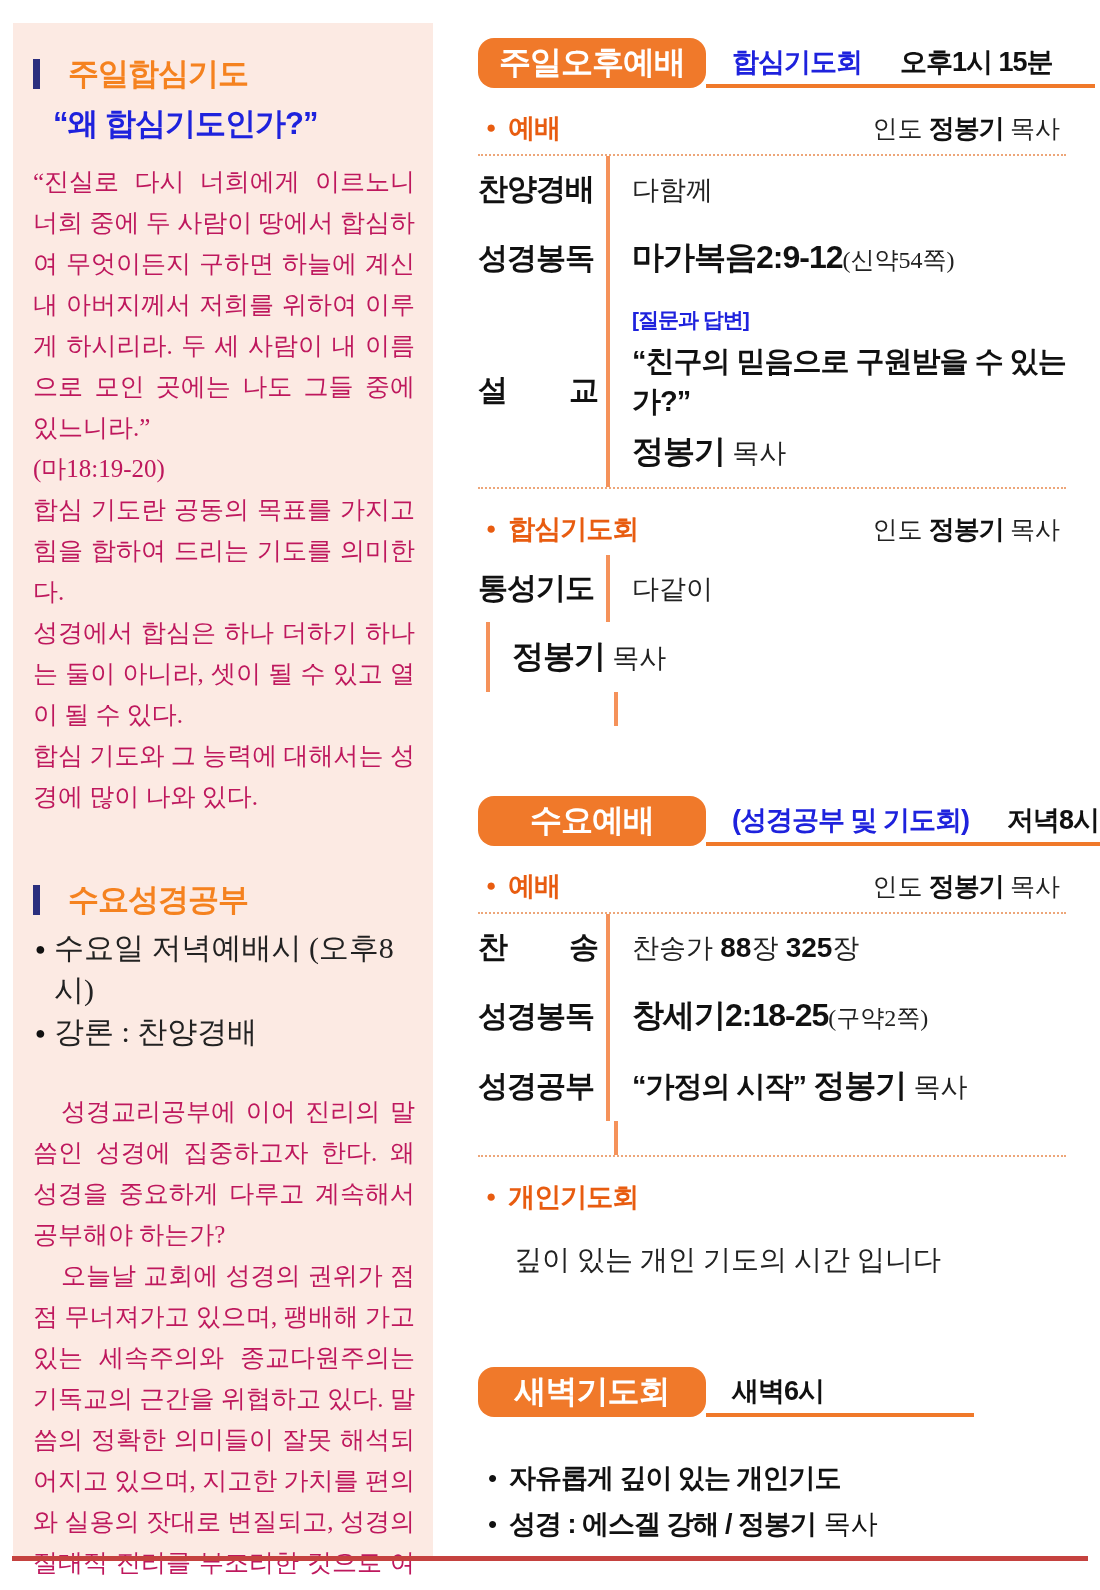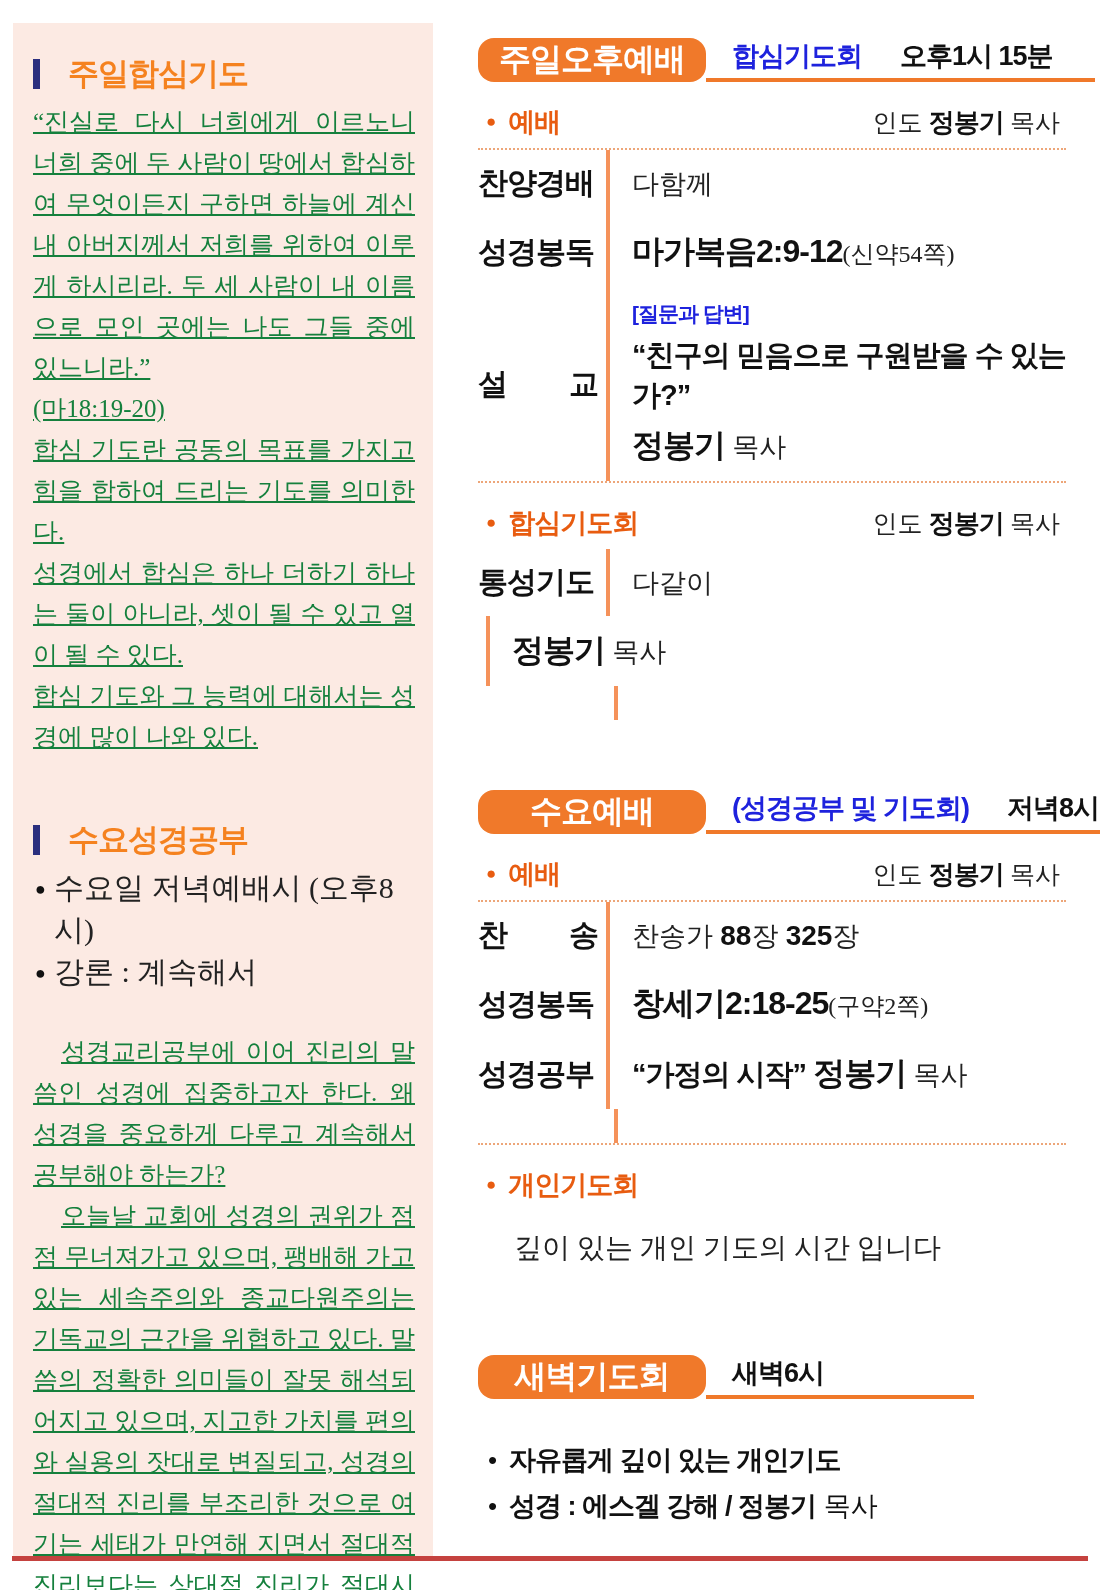--- a/index.html
+++ b/index.html
@@ -7,34 +7,34 @@
         font-family:"Liberation Sans", sans-serif;color:#1a1a1a;}
 
   
   .left-panel{position:absolute;left:13px;top:23px;width:420px;height:1534px;
       background:#fceae3;box-sizing:border-box;padding:30px 18px 0 20px;}
   .l-heading{display:flex;align-items:center;gap:28px;margin:0 0 6px 0;
       font-size:31px;font-weight:bold;color:#f5821f;letter-spacing:-1px;}
   .l-bar{width:7px;height:30px;background:#2b2f7e;flex:0 0 auto;}
   .l-subheading{margin:8px 0 16px 20px;font-size:31px;font-weight:bold;color:#1e22dd;letter-spacing:-1px;}
   .l-body{margin:0;font-family:"Liberation Serif", serif;font-size:25px;line-height:41px;
-      text-align:justify;color:#15803d;text-decoration:underline;}
+      text-align:justify;color:#be185d;}
   .l-body.cite{text-align:left;}
   .l-body.ind1{text-indent:28px;}
   .l-gap{height:62px;}
   .l-bullets{list-style:none;margin:2px 0 34px 2px;padding:0;}
   .l-bullets li{display:flex;align-items:baseline;font-family:"Liberation Serif", serif;
       font-size:30px;line-height:42px;color:#222;}
   .l-bullets li::before{content:"●";font-size:18px;margin-right:8px;position:relative;top:-3px;color:#111;}
 
   
   .right-panel{position:absolute;left:478px;top:38px;width:588px;}
   .r-section{margin:0;}
   .badge-row{display:flex;align-items:flex-end;}
-  .badge{flex:0 0 auto;min-width:228px;height:44px;background:#f0792a;border-radius:16px;
+  .badge{flex:0 0 auto;min-width:228px;height:50px;background:#f0792a;border-radius:16px;
       display:flex;align-items:center;justify-content:center;color:#fff;
       font-size:32px;font-weight:bold;letter-spacing:-1px;padding:0 14px;box-sizing:border-box;}
   .badge-tail{flex:0 0 auto;display:flex;align-items:flex-end;gap:38px;
       border-bottom:4px solid #f0792a;padding:0 42px 4px 26px;}
   .badge-sub{font-size:27px;font-weight:bold;color:#1e22dd;letter-spacing:-1px;white-space:nowrap;}
   .badge-time{font-size:27px;font-weight:bold;color:#111;letter-spacing:-1px;white-space:nowrap;}
   .tail-wide{padding-right:150px;}
 
   .group-head{display:flex;align-items:baseline;margin:22px 0 8px 8px;}
   .group-head .g-dot{color:#e85c10;font-size:17px;margin-right:12px;position:relative;top:-4px;}
@@ -80,40 +80,41 @@
 
 <div class="page">
 
   <aside class="left-panel">
 
     <section>
       <h2 class="l-heading">
         <span class="l-bar"></span>
         <span>주일합심기도</span>
       </h2>
+      <h3 class="l-subheading">“왜 합심기도인가?”</h3>
       <p class="l-body">“진실로 다시 너희에게 이르노니 너희 중에 두 사람이 땅에서 합심하여 무엇이든지 구하면 하늘에 계신 내 아버지께서 저희를 위하여 이루게 하시리라. 두 세 사람이 내 이름으로 모인 곳에는 나도 그들 중에 있느니라.”</p>
       <p class="l-body cite">(마18:19-20)</p>
       <p class="l-body">합심 기도란 공동의 목표를 가지고 힘을 합하여 드리는 기도를 의미한다.</p>
       <p class="l-body">성경에서 합심은 하나 더하기 하나는 둘이 아니라, 셋이 될 수 있고 열이 될 수 있다.</p>
       <p class="l-body">합심 기도와 그 능력에 대해서는 성경에 많이 나와 있다.</p>
     </section>
 
     <div class="l-gap"></div>
 
     <section>
       <h2 class="l-heading">
         <span class="l-bar"></span>
         <span>수요성경공부</span>
       </h2>
       <ul class="l-bullets">
         <li>
             <span>수요일 저녁예배시 (오후8시)</span>
           </li>
         <li>
-            <span>강론 : 계속해서</span>
+            <span>강론 : 찬양경배</span>
           </li>
       </ul>
       <p class="l-body ind1">성경교리공부에 이어 진리의 말씀인 성경에 집중하고자 한다. 왜 성경을 중요하게 다루고 계속해서 공부해야 하는가?</p>
       <p class="l-body ind1">오늘날 교회에 성경의 권위가 점점 무너져가고 있으며, 팽배해 가고 있는 세속주의와 종교다원주의는 기독교의 근간을 위협하고 있다. 말씀의 정확한 의미들이 잘못 해석되어지고 있으며, 지고한 가치를 편의와 실용의 잣대로 변질되고, 성경의 절대적 진리를 부조리한 것으로 여기는 세태가 만연해 지면서 절대적 진리보다는 상대적 진리가 절대시되고 있다. 기독교의 고유성이 종교적 배타성으로 치부되고 있다. 성경의 계시성이 부인하고 교회를 이성주의, 인본주의로 이끌고자 한다.</p>
 
     </section>
 
   </aside>
 
   <main class="right-panel">

